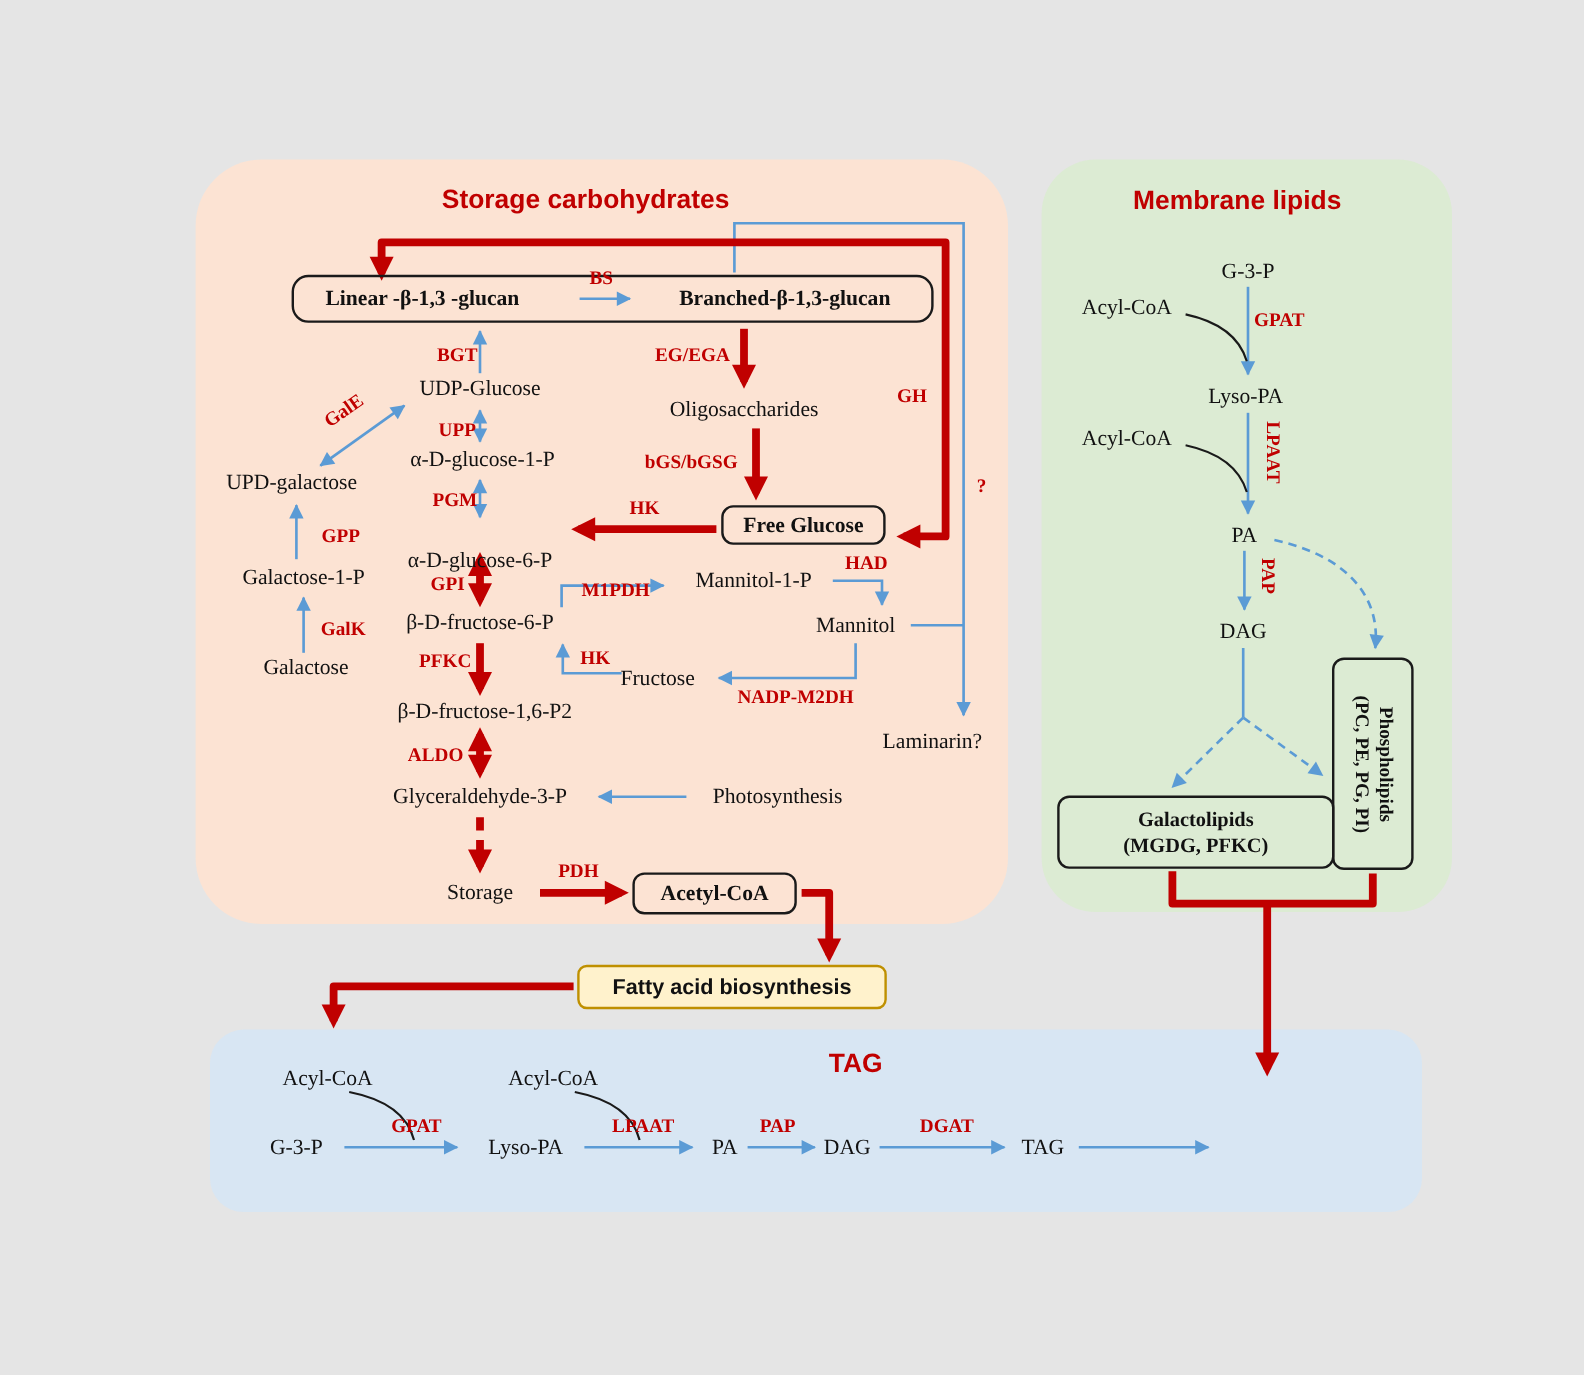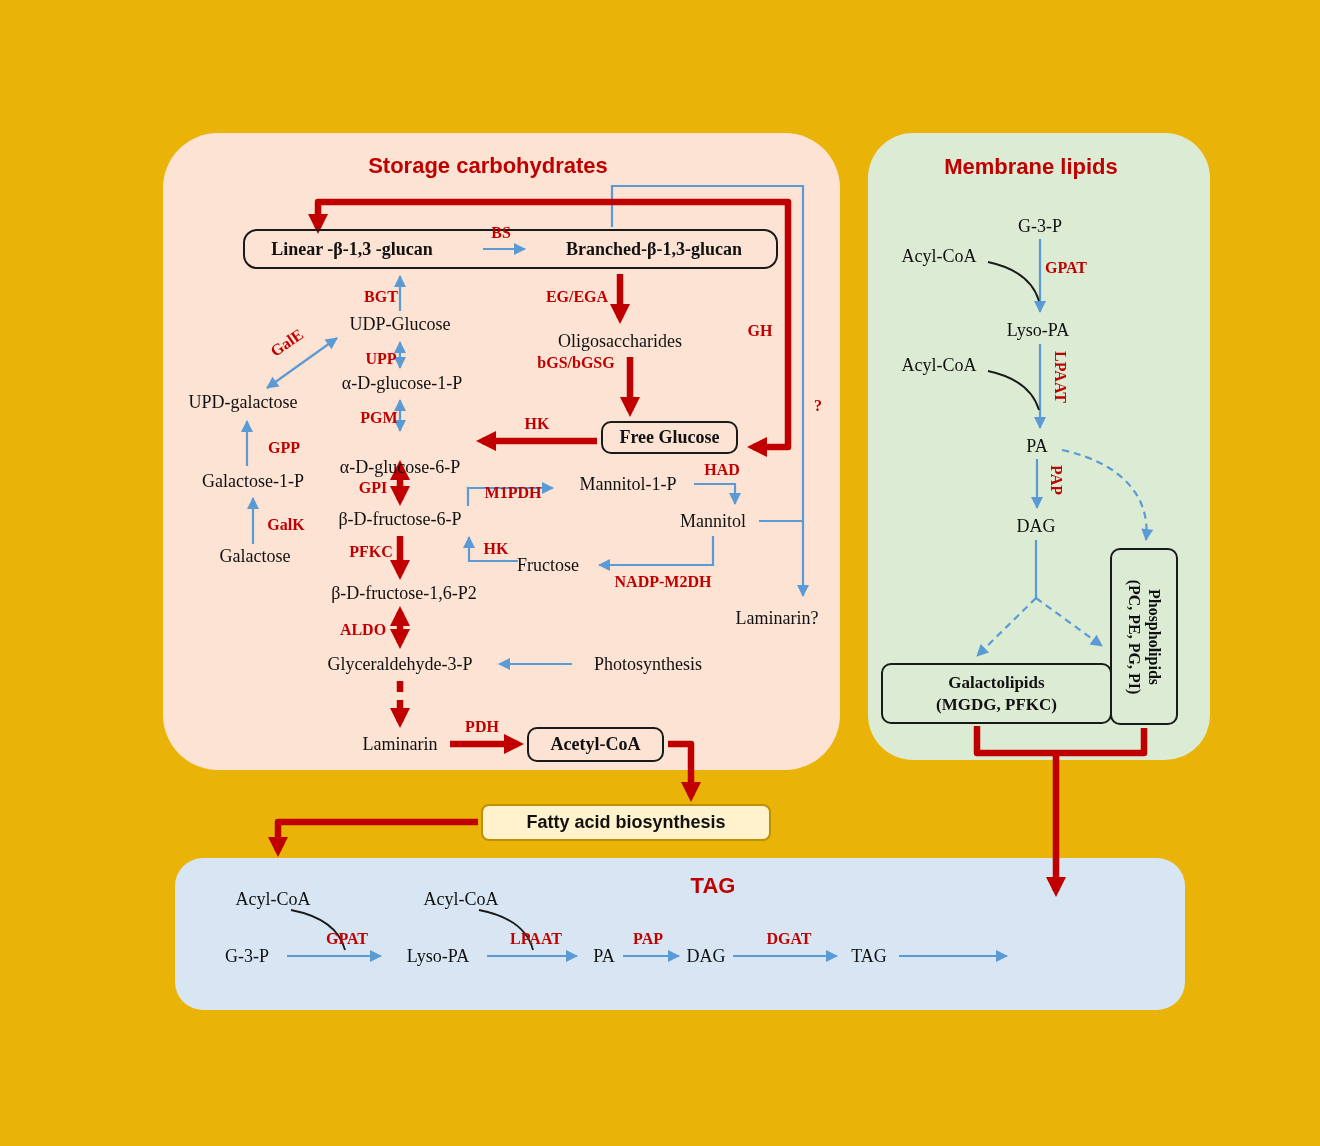--- a/index.html
+++ b/index.html
@@ -1,18 +1,18 @@
 <!DOCTYPE html>
 <html><head>
 <meta charset="utf-8">
 <style>
   * { box-sizing: border-box; }
   html,body { margin:0; padding:0; background:#ffffff; }
   body { font-family:"Liberation Serif","DejaVu Serif",serif; }
-  #canvas { position:relative; width:1320px; height:1146px; background:#eab308; overflow:hidden; }
+  #canvas { position:relative; width:1320px; height:1146px; background:#e5e5e5; overflow:hidden; }
 
   .panel { position:absolute; z-index:1; }
   #p-storage  { left:163px; top:133px; width:677px; height:637px; background:#fce3d3; border-radius:55px; }
   #p-membrane { left:868px; top:133px; width:342px; height:627px; background:#dcebd3; border-radius:45px; }
   #p-tag      { left:175px; top:858px; width:1010px; height:152px; background:#d8e6f3; border-radius:28px; }
 
   #arrows { position:absolute; left:0; top:0; z-index:2; }
 
   .lbl,.enz,.ttl { position:absolute; transform:translate(-50%,-50%); white-space:nowrap; z-index:3; }
   .lbl { font-size:18px; color:#111111; }
@@ -128,30 +128,30 @@
   <div class="enz" style="left:381px;top:359px">UPP</div>
   <div class="lbl" style="left:402px;top:383px">α-D-glucose-1-P</div>
   <div class="enz" style="left:379px;top:418px">PGM</div>
   <div class="lbl" style="left:400px;top:467px">α-D-glucose-6-P</div>
   <div class="enz" style="left:373px;top:488px">GPI</div>
   <div class="lbl" style="left:400px;top:519px">β-D-fructose-6-P</div>
   <div class="enz" style="left:371px;top:552px">PFKC</div>
   <div class="lbl" style="left:404px;top:593px">β-D-fructose-1,6-P2</div>
   <div class="enz" style="left:363px;top:630px">ALDO</div>
   <div class="lbl" style="left:400px;top:664px">Glyceraldehyde-3-P</div>
-  <div class="lbl" style="left:400px;top:744px">Laminarin</div>
+  <div class="lbl" style="left:400px;top:744px">Storage</div>
   <div class="enz" style="left:482px;top:727px">PDH</div>
 
   <div class="nodebox" style="left:527px;top:727px;width:137px;height:35px">
     <span>Acetyl-CoA</span>
   </div>
 
   <div class="enz" style="left:577px;top:297px">EG/EGA</div>
   <div class="lbl" style="left:620px;top:341px">Oligosaccharides</div>
-  <div class="enz" style="left:576px;top:363px">bGS/bGSG</div>
+  <div class="enz" style="left:576px;top:386px">bGS/bGSG</div>
 
   <div class="nodebox" style="left:601px;top:421px;width:137px;height:33px">
     <span>Free Glucose</span>
   </div>
   <div class="enz" style="left:537px;top:424px">HK</div>
 
   <div class="enz" style="left:513px;top:493px">M1PDH</div>
   <div class="lbl" style="left:628px;top:484px">Mannitol-1-P</div>
   <div class="enz" style="left:722px;top:470px">HAD</div>
   <div class="lbl" style="left:713px;top:521px">Mannitol</div>
@@ -164,21 +164,21 @@
   <div class="lbl" style="left:777px;top:618px">Laminarin?</div>
   <div class="lbl" style="left:648px;top:664px">Photosynthesis</div>
 
   <div class="enz rotgale" style="left:287px;top:343px">GalE</div>
   <div class="lbl" style="left:243px;top:402px">UPD-galactose</div>
   <div class="enz" style="left:284px;top:448px">GPP</div>
   <div class="lbl" style="left:253px;top:481px">Galactose-1-P</div>
   <div class="enz" style="left:286px;top:525px">GalK</div>
   <div class="lbl" style="left:255px;top:556px">Galactose</div>
 
-  <div class="nodebox" id="fatty-box" style="left:481px;top:804px;width:290px;height:37px">
+  <div class="nodebox" id="fatty-box" style="left:481px;top:804px;width:258px;height:37px">
     <span>Fatty acid biosynthesis</span>
   </div>
 
   <div class="ttl" style="left:1031px;top:167px">Membrane lipids</div>
   <div class="lbl" style="left:1040px;top:226px">G-3-P</div>
   <div class="lbl" style="left:939px;top:256px">Acyl-CoA</div>
   <div class="enz" style="left:1066px;top:268px">GPAT</div>
   <div class="lbl" style="left:1038px;top:330px">Lyso-PA</div>
   <div class="lbl" style="left:939px;top:365px">Acyl-CoA</div>
   <div class="enz rot90" style="left:1060px;top:377px">LPAAT</div>

